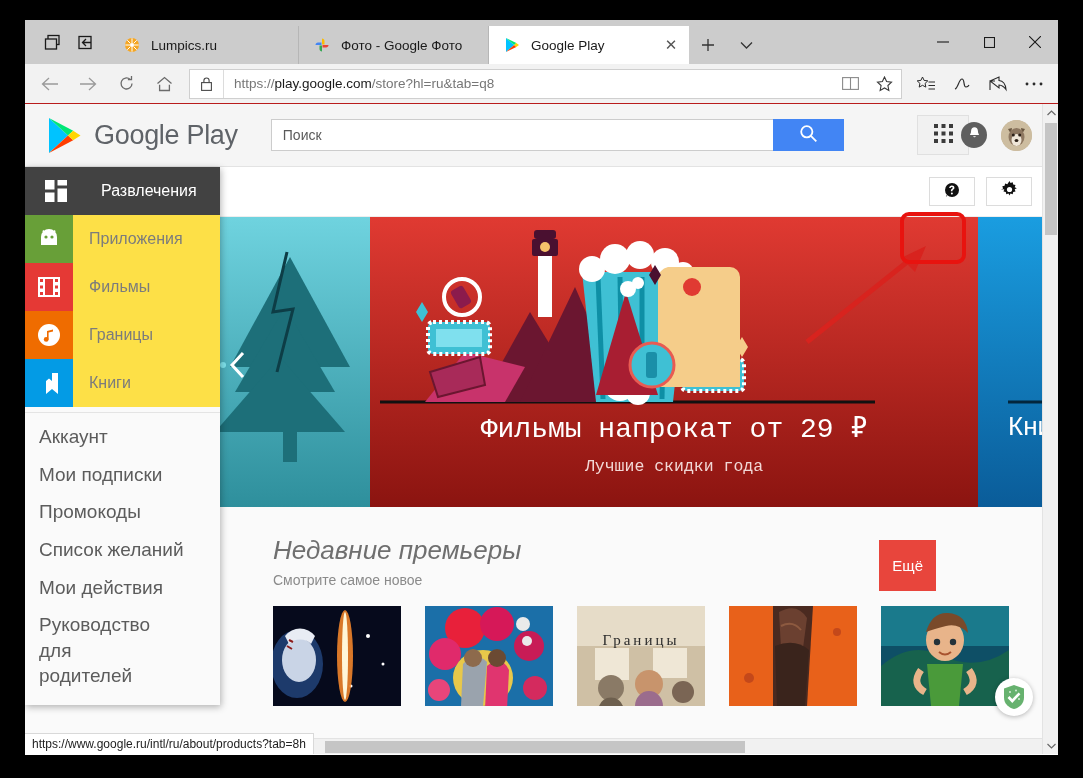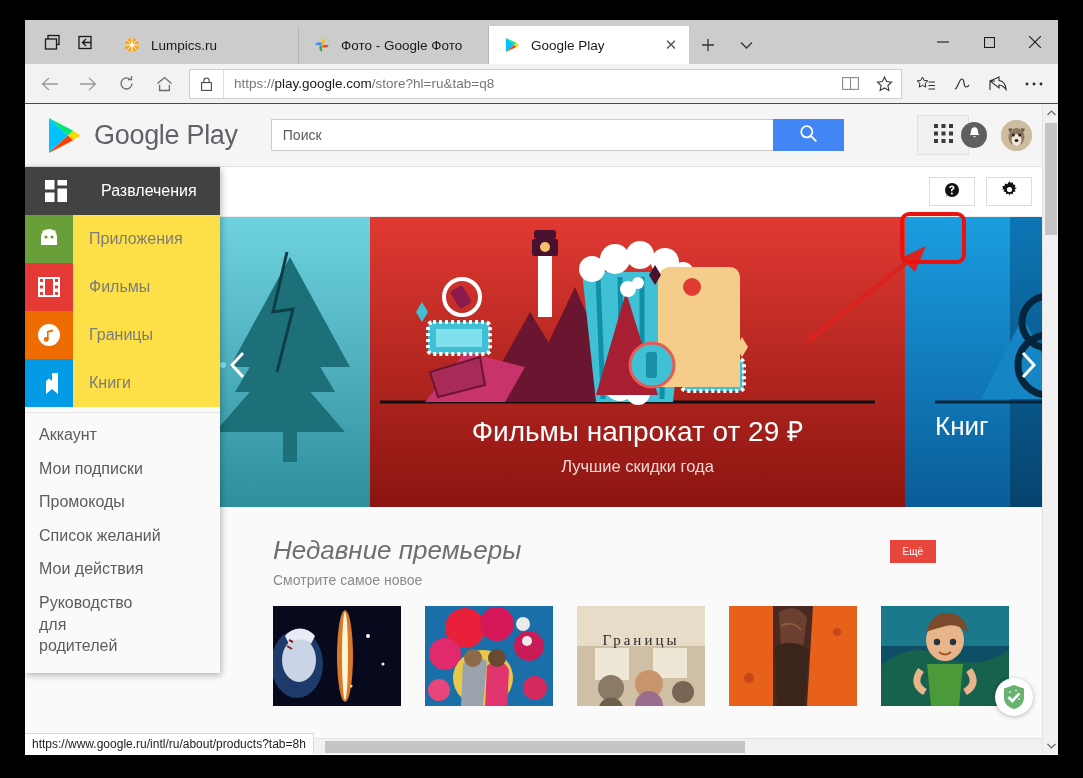--- a/index.html
+++ b/index.html
@@ -288,40 +288,40 @@
     flex: 0 0 48px;
   }
   .drawer-item .dlabel {
     color: #7c7c7c;
     font-size: 16px;
     margin-left: 16px;
   }
   .drawer-sep { height: 1px; background: #e4e4e4; margin: 5px 0; }
   .drawer-link {
     padding: 6px 14px 6px 14px;
-    font-size: 16px;
+    font-size: 19px;
     color: #5c5c5c;
     line-height: 1.35;
   }
   .drawer-bottom-pad { height: 10px; }
 
   
   .carousel {
     position: relative;
     height: 290px;
     overflow: hidden;
     display: flex;
   }
   .slide { position: relative; height: 290px; flex: 0 0 auto; overflow: hidden; }
   .slide-teal { width: 345px; background: linear-gradient(180deg,#2e7d87 0%,#1d5f68 100%); }
   .slide-teal .inner-light {
     position: absolute; left: 160px; top: 0; width: 185px; height: 100%;
     background: linear-gradient(180deg,#6fd3df 0%,#2e8f9c 100%);
   }
-  .slide-red { width: 535px; background: linear-gradient(180deg,#e03a32 0%,#8b1410 100%); }
+  .slide-red { width: 608px; background: linear-gradient(180deg,#e03a32 0%,#8b1410 100%); font-family: Liberation Mono, monospace; }
   .slide-blue { width: 170px; background: linear-gradient(180deg,#1a9de0 0%,#0a5c99 100%); }
   .slide-blue .inner-dark {
     position: absolute; left: 105px; top:0; width: 65px; height: 100%;
     background: linear-gradient(180deg,#0d76b5 0%,#06436e 100%);
   }
   .slide-title {
     position: absolute;
     left: 0; right: 0;
     text-align: center;
     color: #fff;
@@ -359,22 +359,22 @@
   .section-sub {
     font-size: 14px;
     color: #8a8a8a;
     margin-top: 6px;
   }
   .section-more {
     position: absolute;
     right: 122px; top: 33px;
     background: #e8453c;
     color: #fff;
-    font-size: 10px;
-    padding: 6px 13px;
+    font-size: 15px;
+    padding: 17px 13px;
   }
   .cards {
     display: flex;
     margin-top: 18px;
     gap: 24px;
   }
   .card {
     width: 128px; height: 100px;
     overflow: hidden;
     position: relative;

